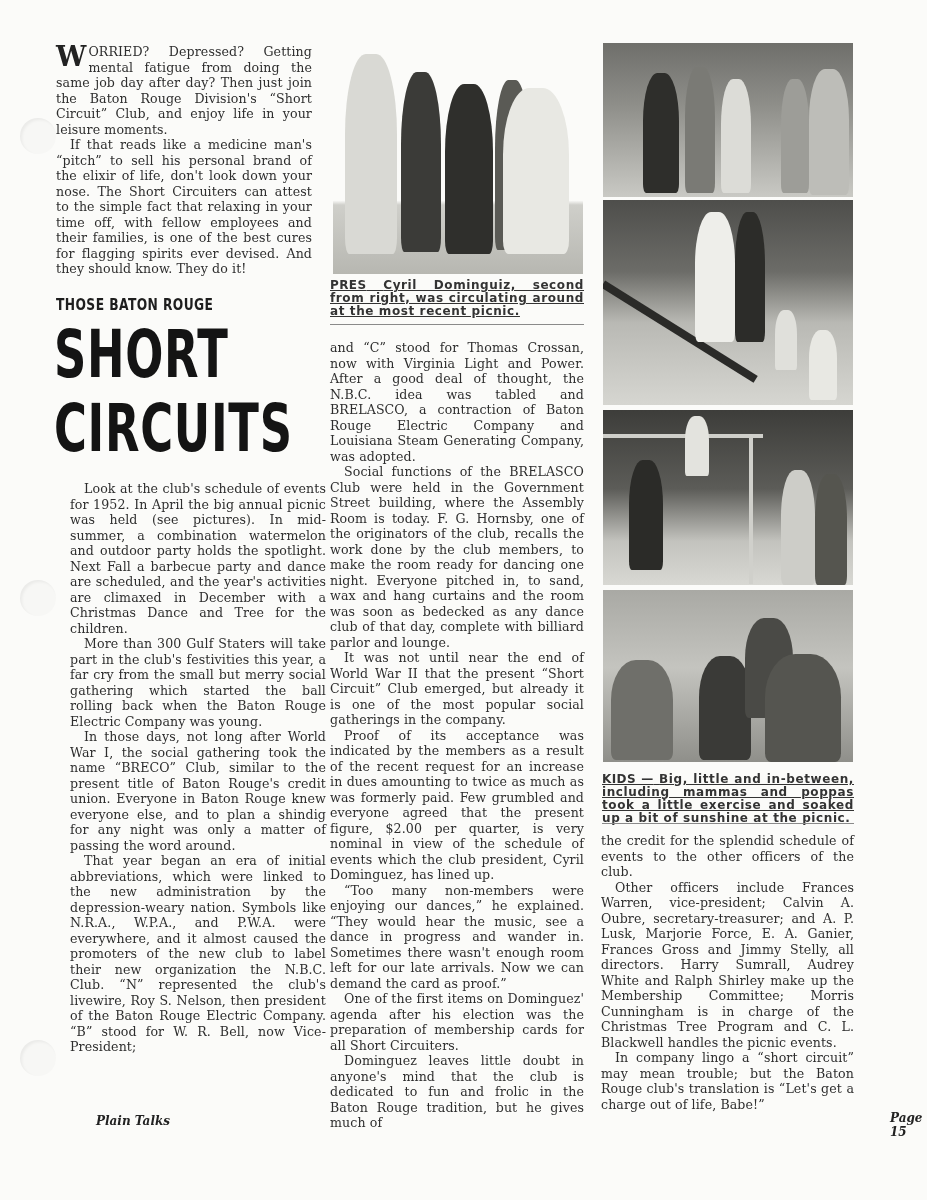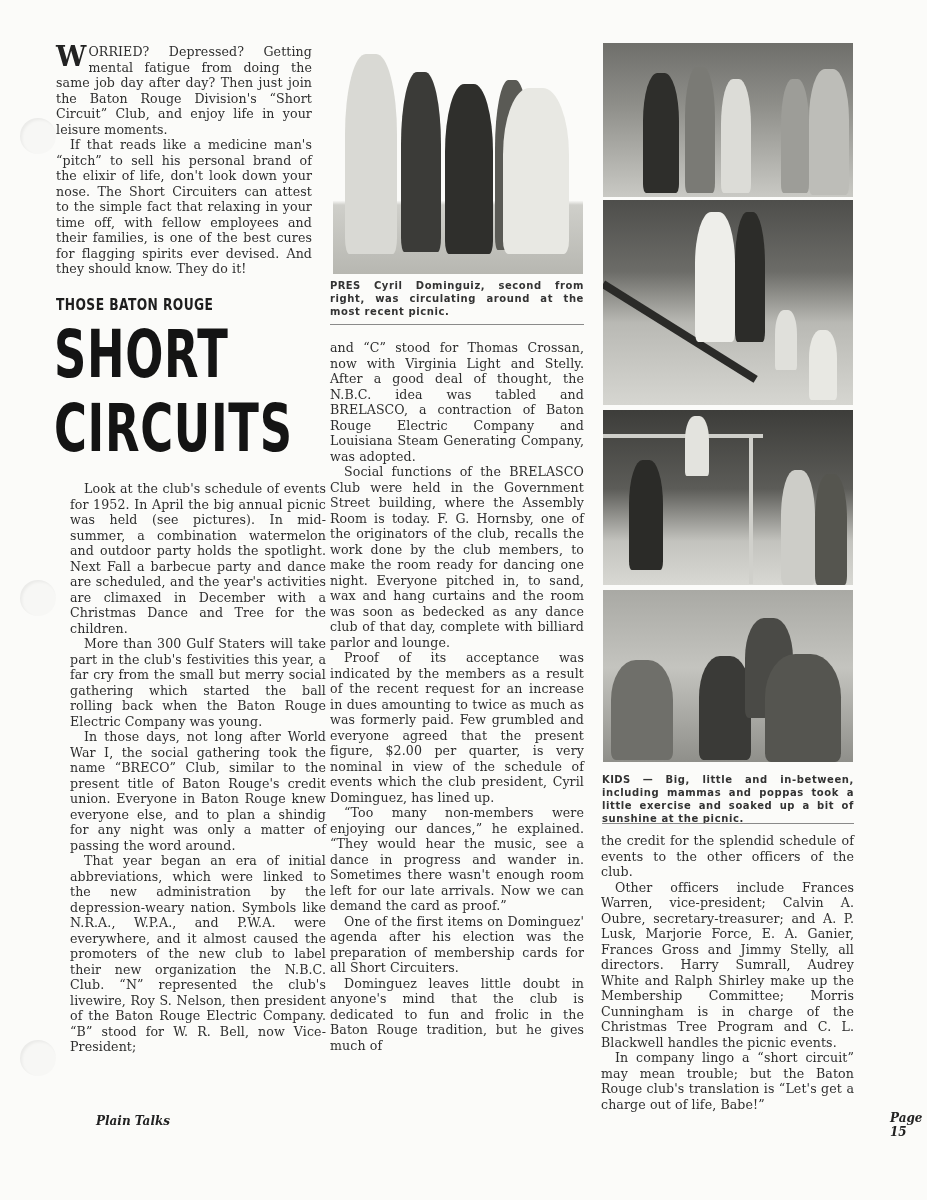--- a/index.html
+++ b/index.html
@@ -18,22 +18,22 @@
   }
   .body-text p { margin: 0; text-indent: 14px; }
   .body-text p.noindent { text-indent: 0; }
   .dropcap { float: left; font-size: 27px; line-height: 22px; margin: 2px 2px 0 0; font-weight: bold; color: #222; }
   .kicker { font-family: "DejaVu Sans", "Liberation Sans", sans-serif; font-weight: bold;
     font-size: 15px; letter-spacing: 0.5px; transform: scaleX(0.82); transform-origin: left;
     color: #1e1e1e; white-space: nowrap; }
   .headline { font-family: "DejaVu Sans", "Liberation Sans", sans-serif; font-weight: bold;
     font-size: 66px; line-height: 66px; color: #141414; transform: scaleX(0.68); transform-origin: left;
     white-space: nowrap; letter-spacing: 1px; }
-  .caption { font-family: "DejaVu Sans", "Liberation Sans", sans-serif; font-size: 10px;
-    line-height: 13px; font-weight: bold; color: #333; text-align: justify; letter-spacing: 0.6px; }
+  .caption { font-family: "DejaVu Sans", "Liberation Sans", sans-serif; font-size: 12px;
+    line-height: 13px; font-weight: bold; color: #333; text-align: justify; letter-spacing: 0.6px; text-decoration: underline; }
   .caption .lead { font-weight: bold; letter-spacing: 0.4px; }
   .rule { position: absolute; height: 1px; background: #8a8a8a; }
   .photo { position: absolute; overflow: hidden; background: #9a9a96; }
   .footer { position: absolute; font-style: italic; font-weight: bold; font-size: 12px; color: #222; margin-left: 40px; }
   
   .ph-group { background: linear-gradient(180deg, #fbfbf9 0%, #fbfbf9 68%, #cfcfca 70%, #b7b7b1 100%); }
   .fig { position: absolute; border-radius: 40% 40% 8% 8%; }
 </style>
 </head>
 <body>
@@ -65,22 +65,23 @@
   <div class="fig" style="left:162px; top:36px; width:34px; height:170px; background:#5a5a55;"></div>
   <div class="fig" style="left:170px; top:44px; width:66px; height:166px; background:#e8e8e3;"></div>
 </div>
 <div class="col caption" style="left:330px; top:279px; width:254px;">
   <span class="lead">PRES</span>
   <span>Cyril Dominguiz, second from right, was circulating around at the most recent picnic.</span>
 </div>
 <div class="rule" style="left:330px; top:324px; width:254px;"></div>
 
 <div class="col body-text" style="left:330px; top:340px; width:254px;">
-  <p class="noindent">and “C” stood for Thomas Crossan, now with Virginia Light and Stelly. After a good deal of thought, the N.B.C. idea was tabled and BRELASCO, a contraction of Baton Rouge Electric Company and Louisiana Steam Generating Company, was adopted.</p>
+  <p class="noindent">and “C” stood for Thomas Crossan, now with Virginia Light and Power. After a good deal of thought, the N.B.C. idea was tabled and BRELASCO, a contraction of Baton Rouge Electric Company and Louisiana Steam Generating Company, was adopted.</p>
   <p>Social functions of the BRELASCO Club were held in the Government Street building, where the Assembly Room is today. F. G. Hornsby, one of the originators of the club, recalls the work done by the club members, to make the room ready for dancing one night. Everyone pitched in, to sand, wax and hang curtains and the room was soon as bedecked as any dance club of that day, complete with billiard parlor and lounge.</p>
+  <p>It was not until near the end of World War II that the present “Short Circuit” Club emerged, but already it is one of the most popular social gatherings in the company.</p>
   <p>Proof of its acceptance was indicated by the members as a result of the recent request for an increase in dues amounting to twice as much as was formerly paid. Few grumbled and everyone agreed that the present figure, $2.00 per quarter, is very nominal in view of the schedule of events which the club president, Cyril Dominguez, has lined up.</p>
   <p>“Too many non-members were enjoying our dances,” he explained. “They would hear the music, see a dance in progress and wander in. Sometimes there wasn't enough room left for our late arrivals. Now we can demand the card as proof.”</p>
   <p>One of the first items on Dominguez' agenda after his election was the preparation of membership cards for all Short Circuiters.</p>
   <p>Dominguez leaves little doubt in anyone's mind that the club is dedicated to fun and frolic in the Baton Rouge tradition, but he gives much of</p>
 </div>
 
 <div class="photo" style="left:603px; top:43px; width:250px; height:154px; background:linear-gradient(180deg,#6f6f6b 0%,#8e8e89 40%,#c9c9c4 100%);">
   <div class="fig" style="left:40px; top:30px; width:36px; height:120px; background:#2e2e2b;"></div>
   <div class="fig" style="left:82px; top:24px; width:30px; height:126px; background:#7a7a75;"></div>
   <div class="fig" style="left:118px; top:36px; width:30px; height:114px; background:#dcdcd7;"></div>

